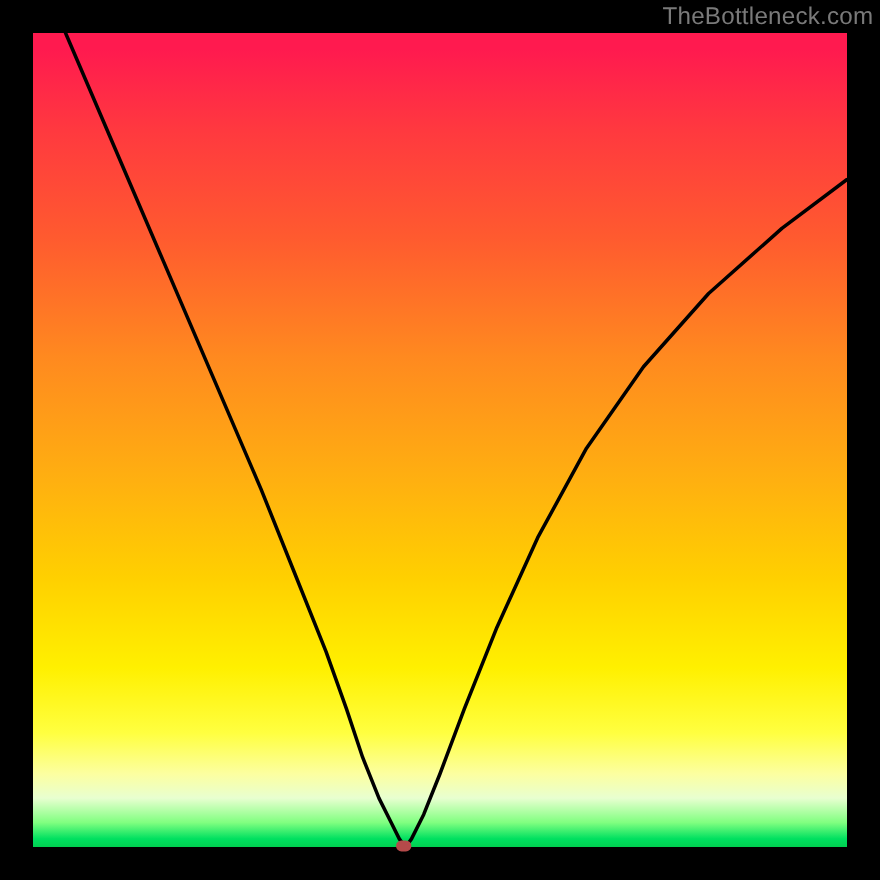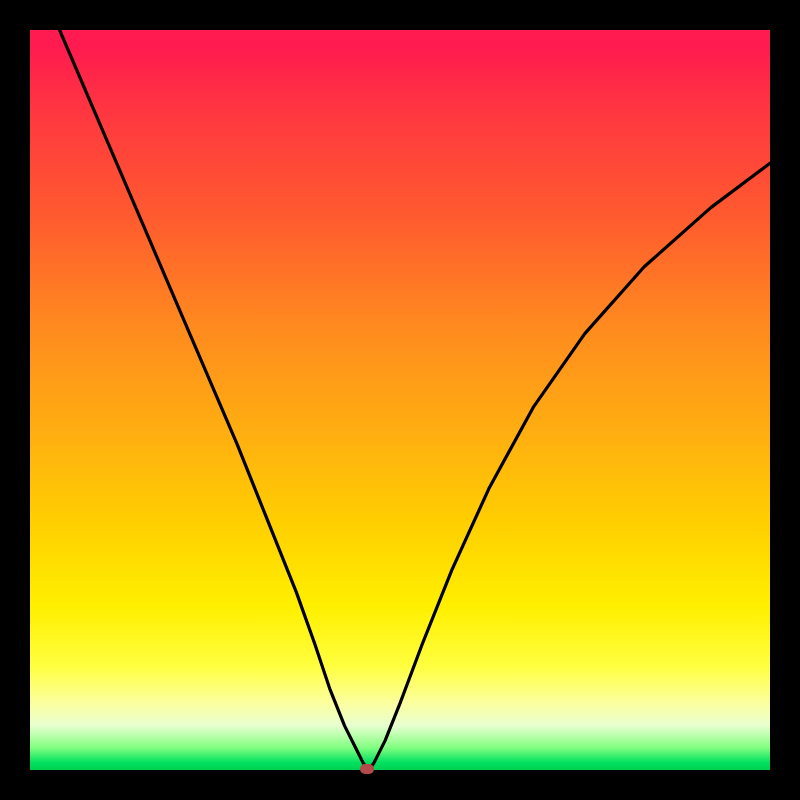--- a/index.html
+++ b/index.html
@@ -61,20 +61,21 @@
     width: 14px;
     height: 10px;
     background: #b54a4a;
     border-radius: 5px;
   }
 </style>
 </head>
 <body>
 
 <div class="outer">
+  <div class="watermark">TheBottleneck.com</div>
 
   <div class="plot">
     <svg class="curve" viewBox="0 0 740 740" preserveAspectRatio="none">
       <path id="curve-path" fill="none" stroke="#000" stroke-width="3.2" stroke-linecap="round" stroke-linejoin="round" d="M29.6 0.0 L74.0 103.6 L118.4 207.2 L162.8 310.8 L207.2 414.4 L236.8 488.4 L266.4 562.4 L284.9 614.2 L299.7 658.6 L314.5 695.6 L325.6 717.8 L333.0 732.6 L336.7 737.8 L340.4 737.8 L344.1 732.6 L355.2 710.4 L370.0 673.4 L392.2 614.2 L421.8 540.2 L458.8 458.8 L503.2 377.4 L555.0 303.4 L614.2 236.8 L680.8 177.6 L740.0 133.2"></path>
     </svg>
     <div id="marker" class="marker" style="left: 329.7px; top: 733.52px;"></div>
   </div>
 </div>
 
 </body></html>

